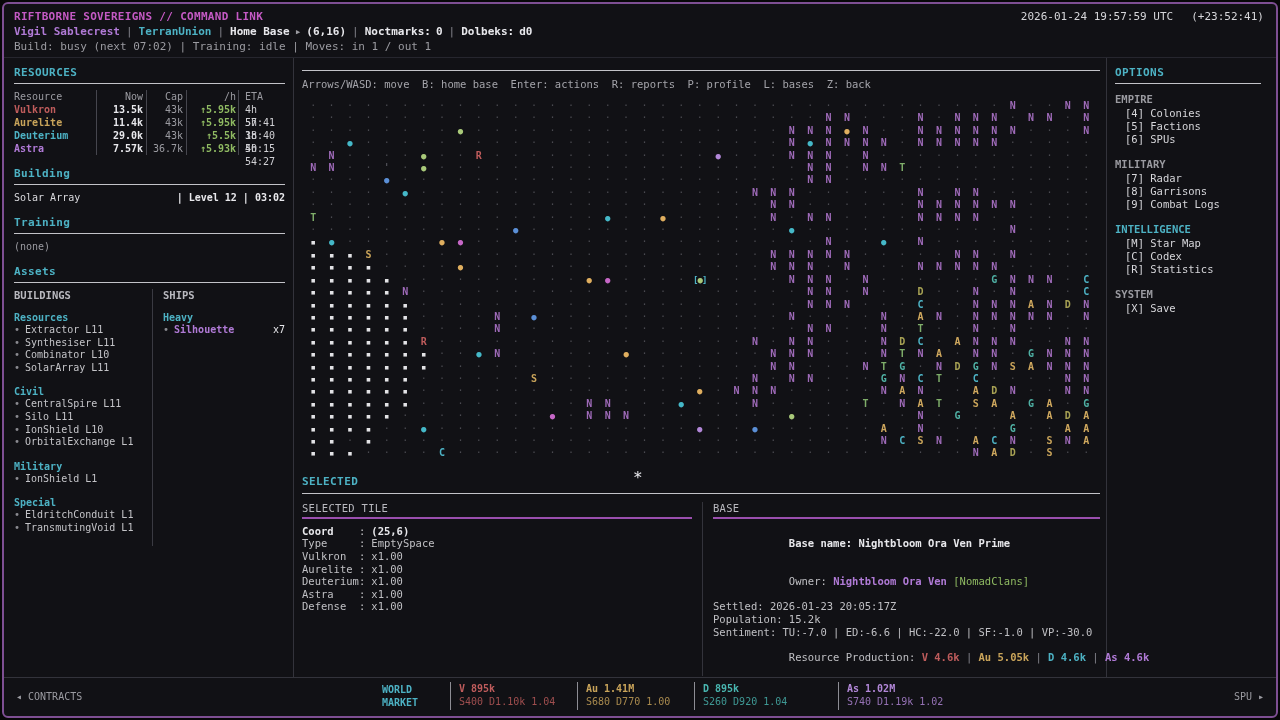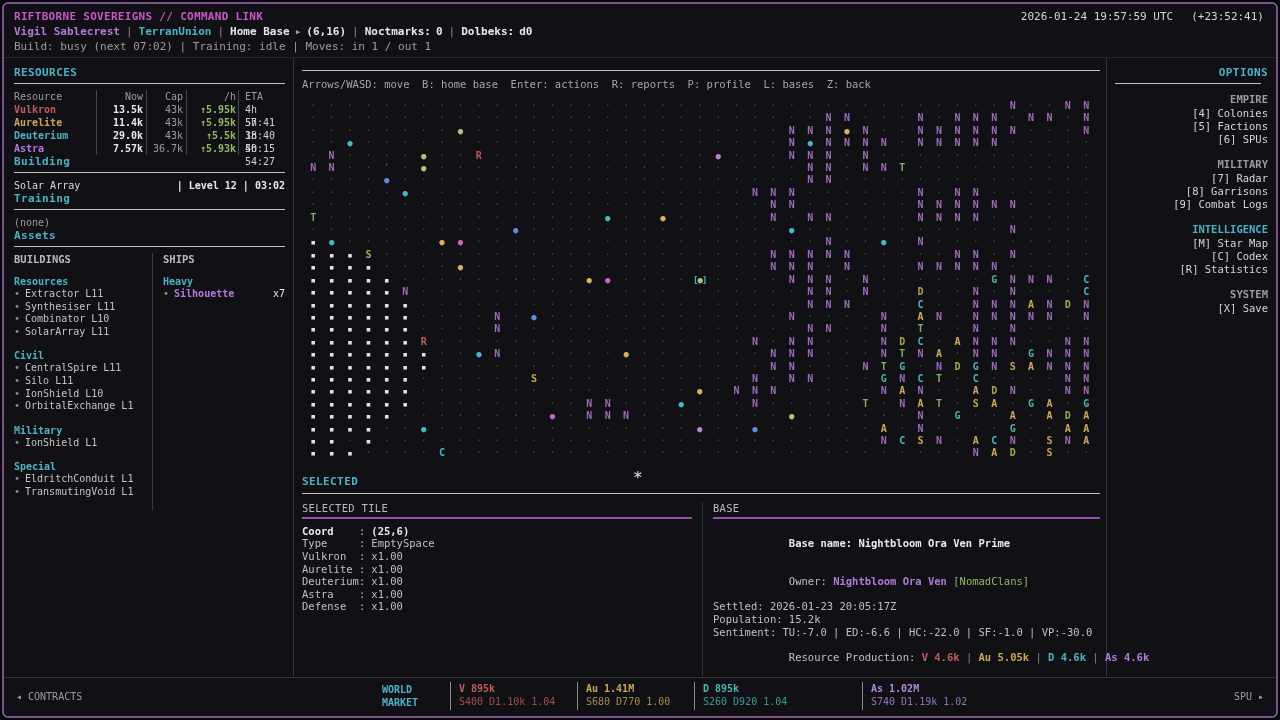--- a/index.html
+++ b/index.html
@@ -20,42 +20,42 @@
   .bw{color:#e8e8ec;font-weight:bold;}
   .arr{color:#9b9ba1;margin:0 5px;}
   .status{color:#9b9ba1;}
 
   
   .main{flex:1;display:flex;min-height:0;}
   .left{width:290px;flex:0 0 auto;border-right:1px solid #33333b;padding:8px 8px 0 10px;
         font-size:10px;box-sizing:border-box;}
   .center{flex:1;min-width:0;padding:8px 6px 0 8px;position:relative;}
   .right{width:170px;flex:0 0 auto;border-left:1px solid #33333b;padding:8px 8px 0 8px;
-         font-size:10.5px;box-sizing:border-box;text-align:right;}
+         font-size:10.5px;box-sizing:border-box;}
 
   .sech{color:#4db2c4;font-weight:bold;font-size:11px;letter-spacing:.4px;}
   .rule{height:1px;background:#c3c3c8;margin:4px 0 6px 0;}
   .rulev{height:2px;background:#9a4fae;margin:3px 0 6px 0;}
   .gray{color:#9b9ba1;}
 
   
   .res-row{display:flex;line-height:13px;height:13px;}
   .rc{display:block;box-sizing:border-box;}
   .rc.c1{width:82px;}
   .rc.c2{width:50px;text-align:right;border-left:1px solid #46464e;padding-right:3px;}
   .rc.c3{width:40px;text-align:right;border-left:1px solid #46464e;padding-right:3px;}
   .rc.c4{width:52px;text-align:right;border-left:1px solid #46464e;padding-right:2px;}
   .rc.c5{flex:1;border-left:1px solid #46464e;padding-left:6px;}
   .res-head{color:#9b9ba1;}
   .whiteb{color:#e8e8ec;font-weight:bold;}
 
   .secline{display:flex;line-height:13px;}
   .secline .rname{color:#d9d9dd;}
   .secline .rmeta{margin-left:auto;color:#e8e8ec;font-weight:bold;}
-  .blockgap{}
+  .blockgap{margin-top:12px;}
 
   
   .assets-cols{display:flex;margin-top:4px;}
   .bcol{flex:1;padding-right:6px;}
   .scol{width:122px;flex:0 0 auto;border-left:1px solid #3a3a42;padding-left:10px;}
   .colh{color:#b9b9bf;font-weight:bold;font-size:10.5px;margin-bottom:10px;}
   .bgroup{margin-bottom:11px;}
   .gname{color:#4db2c4;font-weight:bold;line-height:13px;}
   .bitem{color:#c4c4c8;line-height:12.6px;white-space:pre;}
   .bullet{color:#8a8a90;margin-right:5px;}
@@ -345,19 +345,19 @@
   <div class="bottom">
     <span class="contracts">◂ CONTRACTS</span>
     <div class="world">
       <div>WORLD</div>
       <div>MARKET</div>
     </div>
     <div id="market-cells">
           <div class="mcell" style="left: 446px;"><div class="m1" style="color: rgb(191, 92, 92);">V 895k</div><div class="m2" style="color: rgb(191, 92, 92);">S400 D1.10k 1.04</div></div>
           <div class="mcell" style="left: 573px;"><div class="m1" style="color: rgb(201, 164, 90);">Au 1.41M</div><div class="m2" style="color: rgb(201, 164, 90);">S680 D770 1.00</div></div>
           <div class="mcell" style="left: 690px;"><div class="m1" style="color: rgb(73, 182, 176);">D 895k</div><div class="m2" style="color: rgb(73, 182, 176);">S260 D920 1.04</div></div>
-          <div class="mcell" style="left: 858px;"><div class="m1" style="color: rgb(178, 135, 216);">As 1.02M</div><div class="m2" style="color: rgb(178, 135, 216);">S740 D1.19k 1.02</div></div>
+          <div class="mcell" style="left: 834px;"><div class="m1" style="color: rgb(178, 135, 216);">As 1.02M</div><div class="m2" style="color: rgb(178, 135, 216);">S740 D1.19k 1.02</div></div>
         </div>
     <span class="spu">SPU ▸</span>
   </div>
 
  </div>
 </div>
 
 </body></html>

